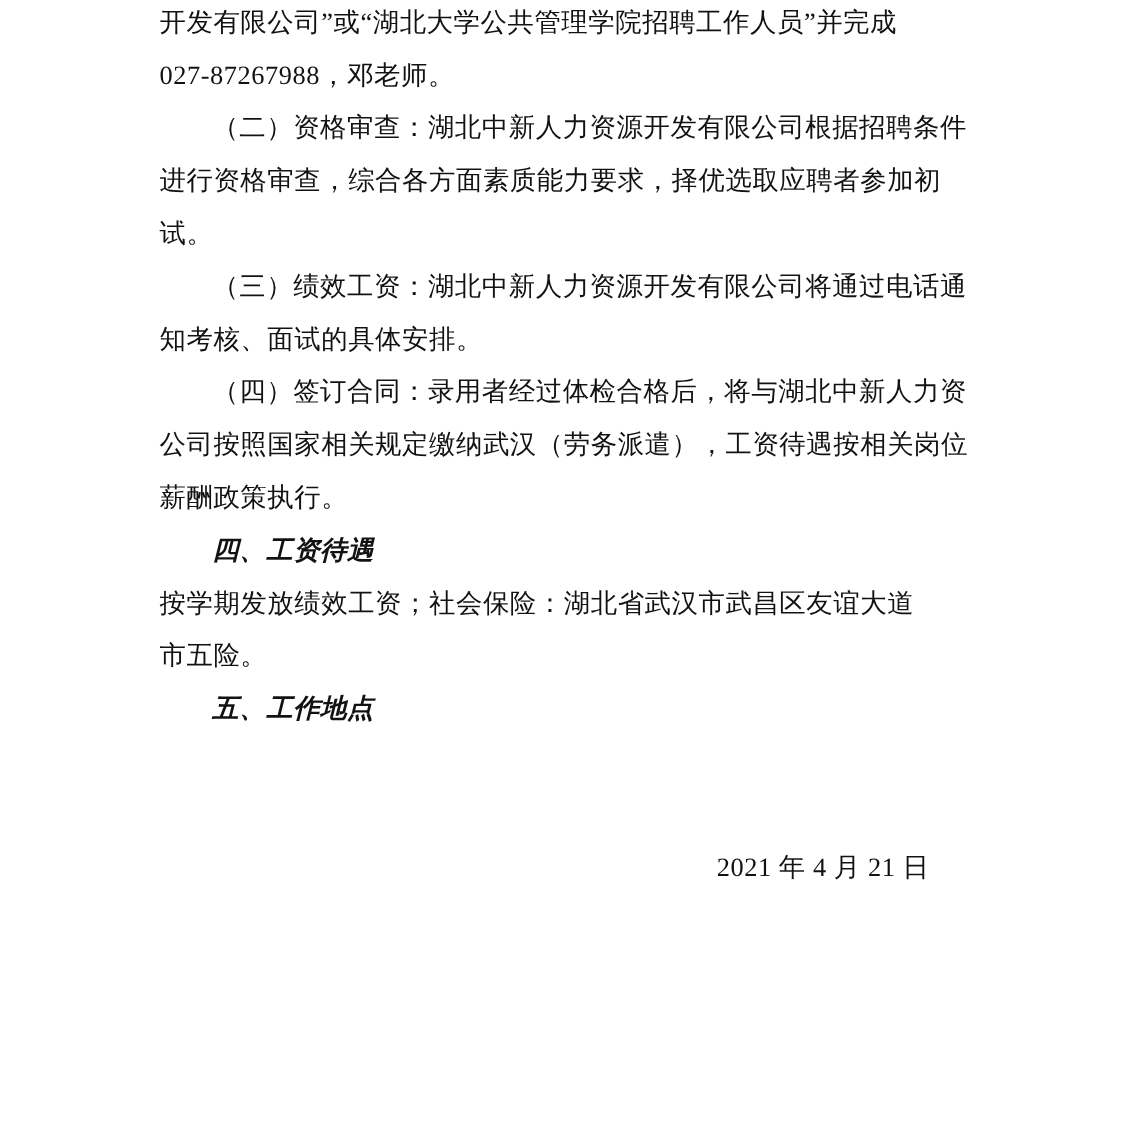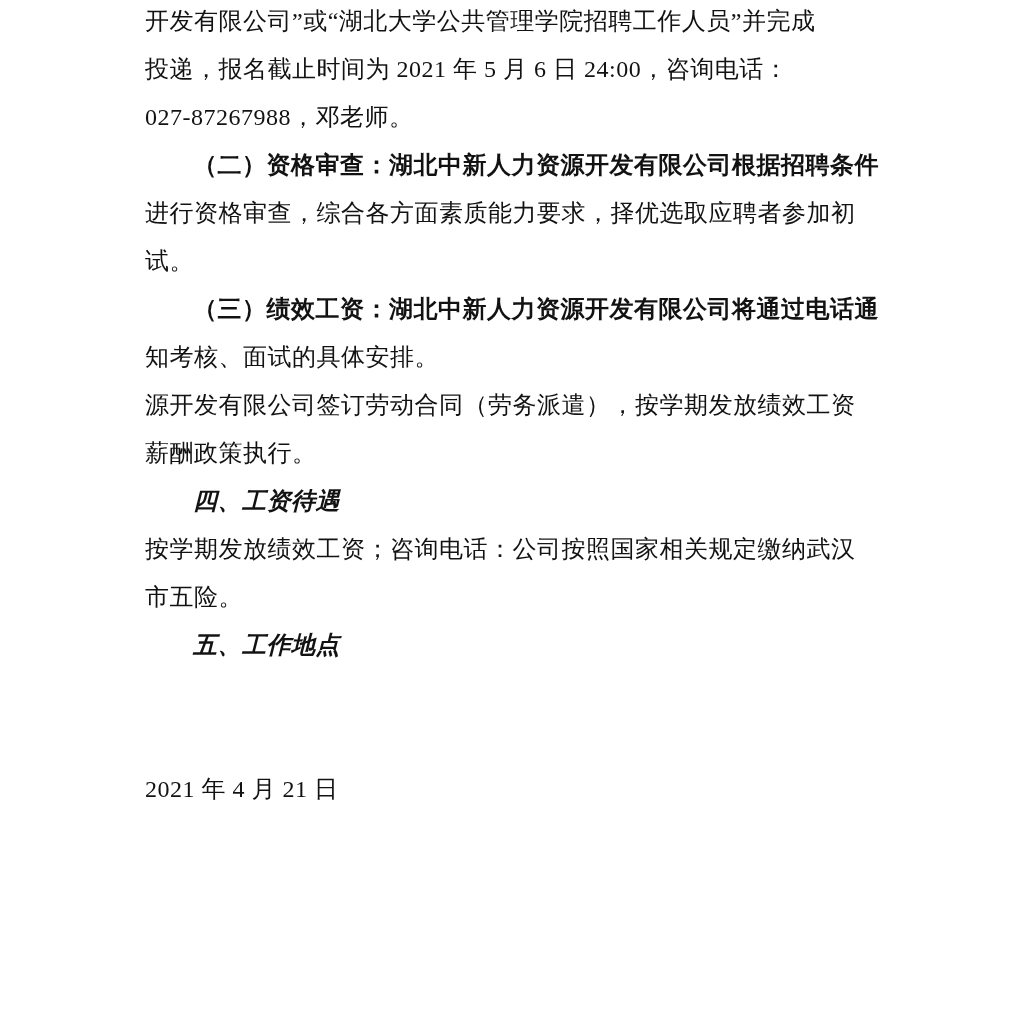--- a/index.html
+++ b/index.html
@@ -23,45 +23,44 @@
     line-height: 48px;
     color: #121212;
   }
   .line {
     height: 48px;
     white-space: nowrap;
     letter-spacing: 0.5px;
   }
   .indent {
     padding-left: 48px;
-    font-weight: bold;
   }
   .bold {
     font-weight: bold;
     font-style: italic;
   }
   .date-line {
     margin-top: 96px;
-    text-align: left;
+    text-align: right;
     padding-right: 36px;
     white-space: nowrap;
   }
 </style>
 </head>
 <body>
 
 <div class="doc">
   <div class="line">开发有限公司”或“湖北大学公共管理学院招聘工作人员”并完成</div>
-  <div class="line">投递，报名截止时间为 2021 年 5 月 6 日 24:00，咨询电话：</div>
   <div class="line">027-87267988，邓老师。</div>
   <div class="line indent">（二）资格审查：湖北中新人力资源开发有限公司根据招聘条件</div>
   <div class="line">进行资格审查，综合各方面素质能力要求，择优选取应聘者参加初</div>
   <div class="line">试。</div>
   <div class="line indent">（三）绩效工资：湖北中新人力资源开发有限公司将通过电话通</div>
   <div class="line">知考核、面试的具体安排。</div>
-  <div class="line">源开发有限公司签订劳动合同（劳务派遣），按学期发放绩效工资</div>
+  <div class="line indent">（四）签订合同：录用者经过体检合格后，将与湖北中新人力资</div>
+  <div class="line">公司按照国家相关规定缴纳武汉（劳务派遣），工资待遇按相关岗位</div>
   <div class="line">薪酬政策执行。</div>
   <div class="line indent bold">四、工资待遇</div>
-  <div class="line">按学期发放绩效工资；咨询电话：公司按照国家相关规定缴纳武汉</div>
+  <div class="line">按学期发放绩效工资；社会保险：湖北省武汉市武昌区友谊大道</div>
   <div class="line">市五险。</div>
   <div class="line indent bold">五、工作地点</div>
   <div class="line date-line">2021 年 4 月 21 日</div>
 </div>
 
 </body></html>

